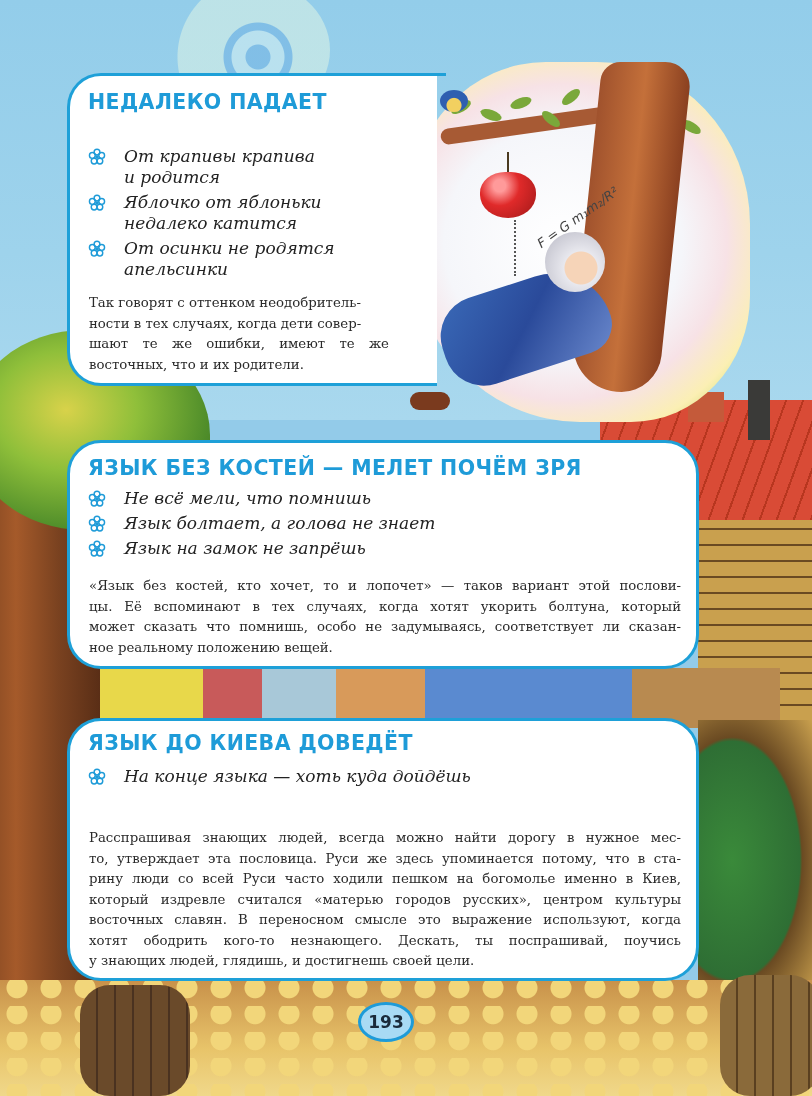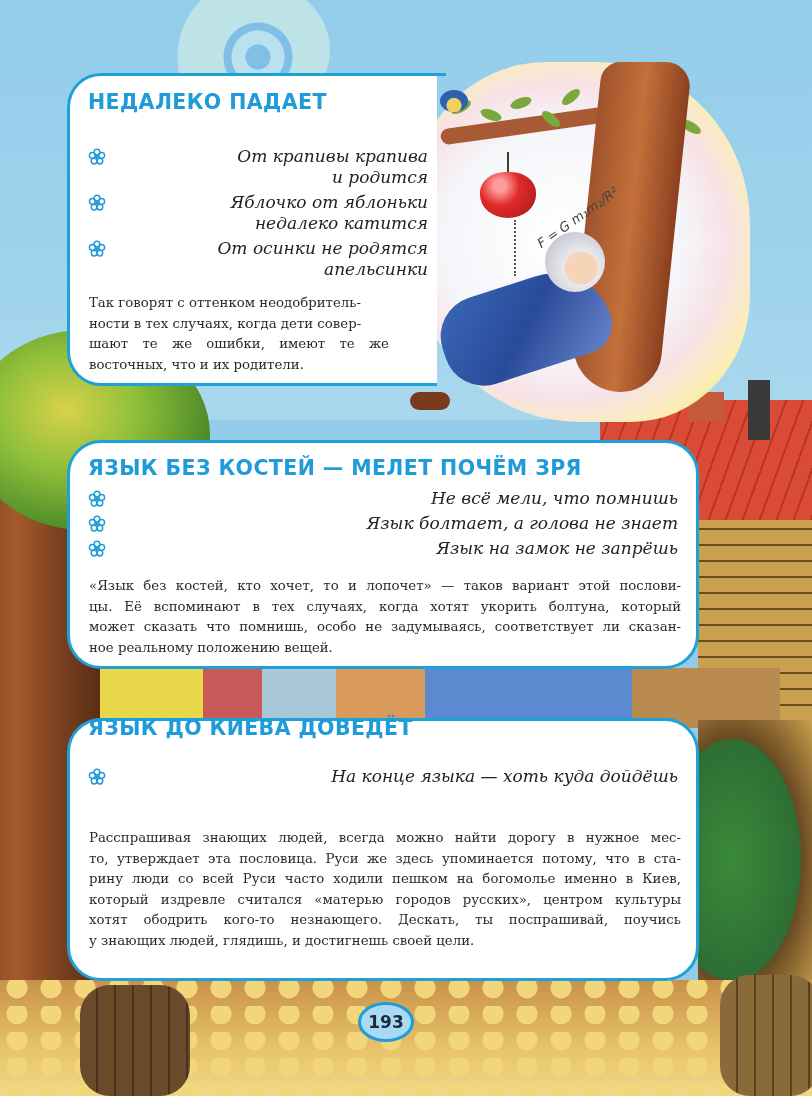--- a/index.html
+++ b/index.html
@@ -61,21 +61,21 @@
   
   .card { position: absolute; background: #ffffff; border: 3px solid #1ea0d8; box-sizing: border-box; }
   .card-1 { left: 67px; top: 73px; width: 370px; height: 313px; border-radius: 34px 0 0 34px; border-right: none; }
   .card-1-top-ext { position: absolute; left: 434px; top: 73px; width: 12px; height: 3px; background: #1ea0d8; }
   .card-2 { left: 67px; top: 440px; width: 632px; height: 229px; border-radius: 34px; }
   .card-3 { left: 67px; top: 718px; width: 632px; height: 263px; border-radius: 34px; }
 
   .heading { position: absolute; margin: 0; color: #1e9bd8;
     font-family: "DejaVu Sans", sans-serif; font-weight: bold; font-size: 20.5px; letter-spacing: 0.4px; line-height: 27px; text-transform: uppercase; }
   .bullets { position: absolute; margin: 0; padding: 0; list-style: none; }
-  .bullet { position: relative; padding-left: 36px; font-family: "DejaVu Serif", serif; font-style: italic; font-size: 17px; line-height: 21px; color: #222; margin-bottom: 4px; text-align: right; }
+  .bullet { position: relative; padding-left: 36px; font-family: "DejaVu Serif", serif; font-style: italic; font-size: 17px; line-height: 21px; color: #222; margin-bottom: 4px; }
   .flower { position: absolute; left: 0; top: 2px; width: 18px; height: 18px; }
   .body-text { position: absolute; margin: 1px; font-family: "DejaVu Serif", serif; font-size: 13.3px; line-height: 20.5px; color: #2a2a2a; text-align: justify; text-align-last: left; }
 
   .page-number { position: absolute; left: 358px; top: 1002px; width: 56px; height: 40px; border-radius: 50%;
     background: #a8daf4; border: 3px solid #1e9bd8; box-sizing: border-box; display: flex; align-items: center; justify-content: center;
     font-family: "DejaVu Sans", sans-serif; font-weight: bold; font-size: 17px; color: #1a2a3a; }
 </style>
 </head>
 <body>
 
@@ -216,38 +216,39 @@
   </li>
 </ul>
 <div class="body-text" style="left:88px;top:575px;width:592px;">
   <span style="display:block;text-align-last:justify">«Язык без костей, кто хочет, то и лопочет» — таков вариант этой послови-</span>
   <span style="display:block;text-align-last:justify">цы. Её вспоминают в тех случаях, когда хотят укорить болтуна, который</span>
   <span style="display:block;text-align-last:justify">может сказать что помнишь, особо не задумываясь, соответствует ли сказан-</span>
   <span style="display:block">ное реальному положению вещей.</span>
 </div>
 
 <div class="card card-3"></div>
-<h2 class="heading" style="left:88px;top:715px;">ЯЗЫК ДО КИЕВА ДОВЕДЁТ</h2>
+<h2 class="heading" style="left:88px;top:730px;">ЯЗЫК ДО КИЕВА ДОВЕДЁТ</h2>
 <ul class="bullets" style="left:88px;top:766px;width:590px;">
   <li class="bullet">
     <svg class="flower" viewBox="0 0 20 20">
         <g fill="none" stroke="#1e9bd8" stroke-width="1.6">
           <circle cx="10" cy="4.5" r="3.2"></circle>
           <circle cx="15.2" cy="8.3" r="3.2"></circle>
           <circle cx="13.2" cy="14.5" r="3.2"></circle>
           <circle cx="6.8" cy="14.5" r="3.2"></circle>
           <circle cx="4.8" cy="8.3" r="3.2"></circle>
         </g>
         <circle cx="10" cy="10" r="2" fill="#1e9bd8"></circle>
       </svg>
     <span>На конце языка — хоть куда дойдёшь</span>
   </li>
 </ul>
 <div class="body-text" style="left:88px;top:827px;width:592px;">
   <span style="display:block;text-align-last:justify">Расспрашивая знающих людей, всегда можно найти дорогу в нужное мес-</span>
   <span style="display:block;text-align-last:justify">то, утверждает эта пословица. Руси же здесь упоминается потому, что в ста-</span>
   <span style="display:block;text-align-last:justify">рину люди со всей Руси часто ходили пешком на богомолье именно в Киев,</span>
   <span style="display:block;text-align-last:justify">который издревле считался «матерью городов русских», центром культуры</span>
+  <span style="display:block;text-align-last:justify">восточных славян. В переносном смысле это выражение используют, когда</span>
   <span style="display:block;text-align-last:justify">хотят ободрить кого-то незнающего. Дескать, ты поспрашивай, поучись</span>
   <span style="display:block">у знающих людей, глядишь, и достигнешь своей цели.</span>
 </div>
 
 <div class="page-number">193</div>
 
 </body></html>

